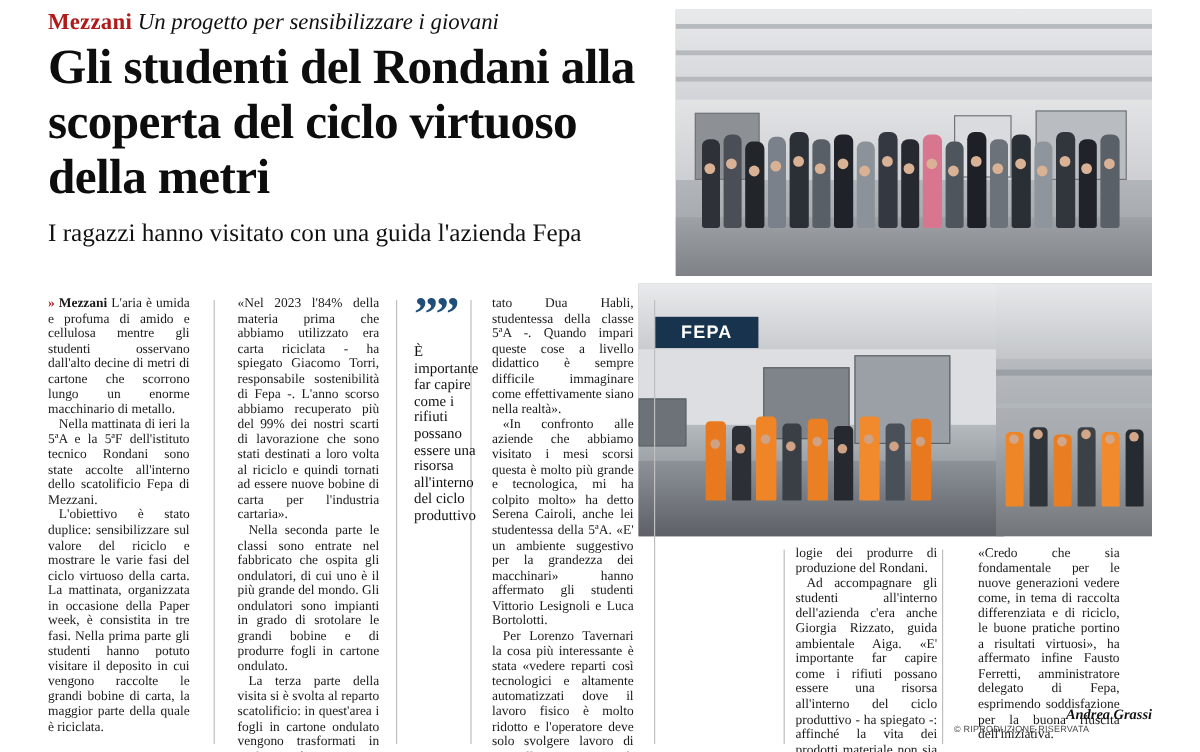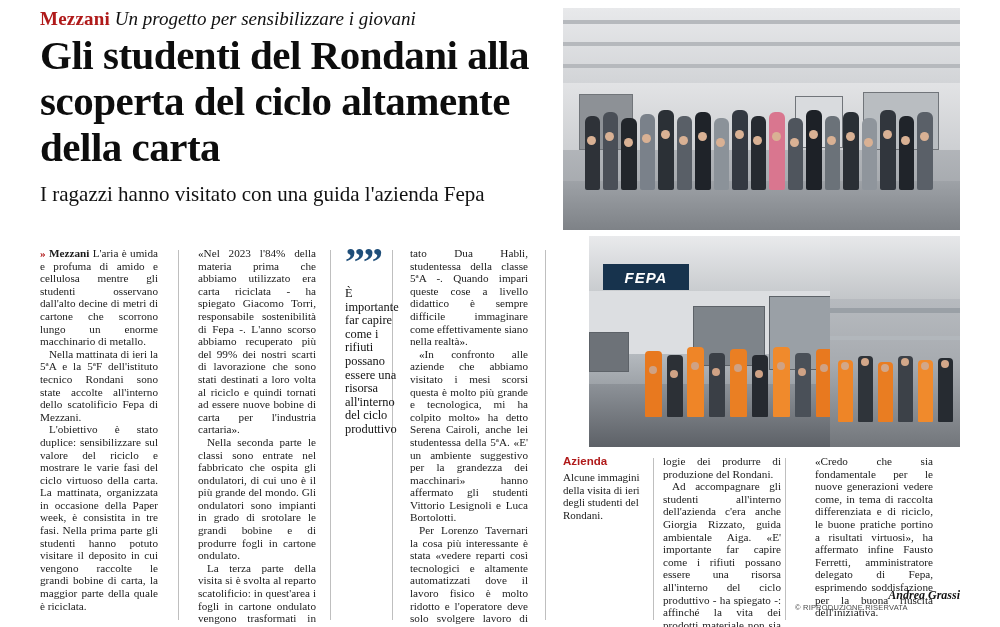--- a/index.html
+++ b/index.html
@@ -62,22 +62,22 @@
   .photo {
     position: absolute;
     overflow: hidden;
     background: #c9ccd1;
   }
   .photo-top {
     left: 563px; top: 8px;
     width: 397px; height: 222px;
   }
   .photo-mid-left {
-    left: 589px; top: 236px;
-    width: 305px; height: 211px; font-style: italic;
+    left: 532px; top: 236px;
+    width: 305px; height: 211px;
   }
   .photo-mid-right {
     left: 830px; top: 236px;
     width: 130px; height: 211px;
   }
 
   
   .p1-bg {
     position: absolute; inset: 0;
     background:
@@ -225,21 +225,21 @@
 </head>
 <body>
 
 <div class="page">
 
   <div class="headline-area">
     <div class="kicker">
       <span class="kicker-loc">Mezzani</span>
       <span class="kicker-text">Un progetto per sensibilizzare i giovani</span>
     </div>
-    <h1 class="headline">Gli studenti del Rondani alla scoperta del ciclo altamente della carta</h1>
+    <h1 class="headline">Gli studenti del Rondani alla scoperta del ciclo virtuoso della metri</h1>
     <div class="subhead">I ragazzi hanno visitato con una guida l'azienda Fepa</div>
   </div>
 
   <div class="photo photo-top">
     <div class="p1-bg"></div>
     <div class="p1-ceiling"></div>
     <div class="p1-beam" style="top:12px;"></div>
     <div class="p1-beam" style="top:34px;"></div>
     <div class="p1-beam" style="top:56px;"></div>
     <div class="p1-wall"></div>
@@ -358,24 +358,20 @@
     <div class="quote-marks">””</div>
     <div class="quote-text">È importante far capire come i rifiuti possano essere una risorsa all'interno del ciclo produttivo</div>
   </div>
 
   <div class="col" id="col3">
       <p class="first">tato Dua Habli, studentessa della classe 5ªA -. Quando impari queste cose a livello didattico è sempre difficile immaginare come effettivamente siano nella realtà».</p>
       <p class="">«In confronto alle aziende che abbiamo visitato i mesi scorsi questa è molto più grande e tecnologica, mi ha colpito molto» ha detto Serena Cairoli, anche lei studentessa della 5ªA. «E' un ambiente suggestivo per la grandezza dei macchinari» hanno affermato gli studenti Vittorio Lesignoli e Luca Bortolotti.</p>
       <p class="">Per Lorenzo Tavernari la cosa più interessante è stata «vedere reparti così tecnologici e altamente automatizzati dove il lavoro fisico è molto ridotto e l'operatore deve solo svolgere lavoro di controllo e di supervisione». «Vedere dal vivo cose che si studiano sui libri credo sia un valore aggiunto alle competenze dei ragazzi in uscita dall'istituto» ha sottolineato Alessia Battistini, professoressa di Tecno-</p>
     </div>
 
-  <div class="box-azienda">
-    <div class="az-title">Azienda</div>
-    <div class="az-text">Alcune immagini della visita di ieri degli studenti del Rondani.</div>
-  </div>
 
   <div class="col" id="col4">
       <p class="first">logie dei produrre di produzione del Rondani.</p>
       <p class="">Ad accompagnare gli studenti all'interno dell'azienda c'era anche Giorgia Rizzato, guida ambientale Aiga. «E' importante far capire come i rifiuti possano essere una risorsa all'interno del ciclo produttivo - ha spiegato -: affinché la vita dei prodotti materiale non sia lineare, ma circolare».</p>
     </div>
   <div class="col" id="col5">
       <p class="first">«Credo che sia fondamentale per le nuove generazioni vedere come, in tema di raccolta differenziata e di riciclo, le buone pratiche portino a risultati virtuosi», ha affermato infine Fausto Ferretti, amministratore delegato di Fepa, esprimendo soddisfazione per la buona riuscita dell'iniziativa.</p>
     </div>
 
   <div class="byline">Andrea Grassi</div>

